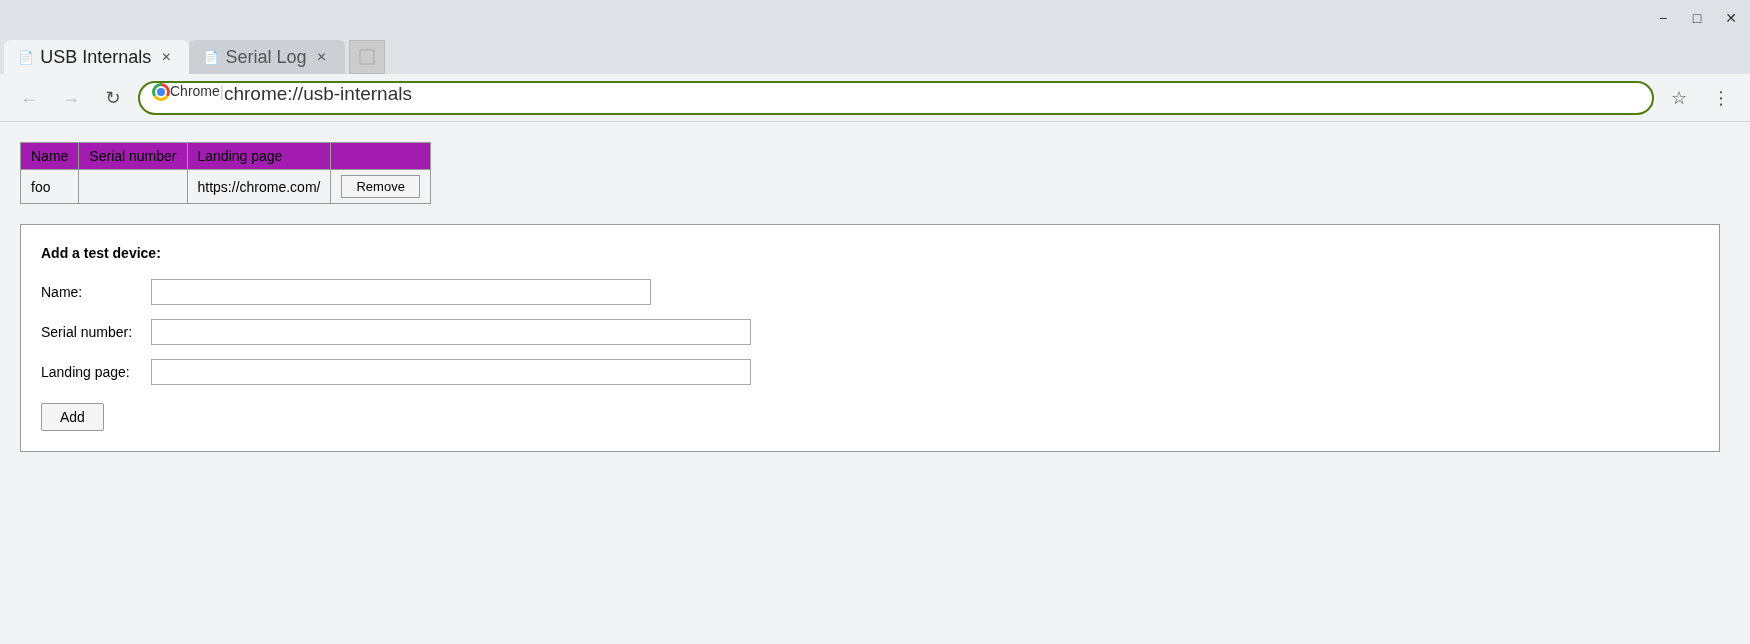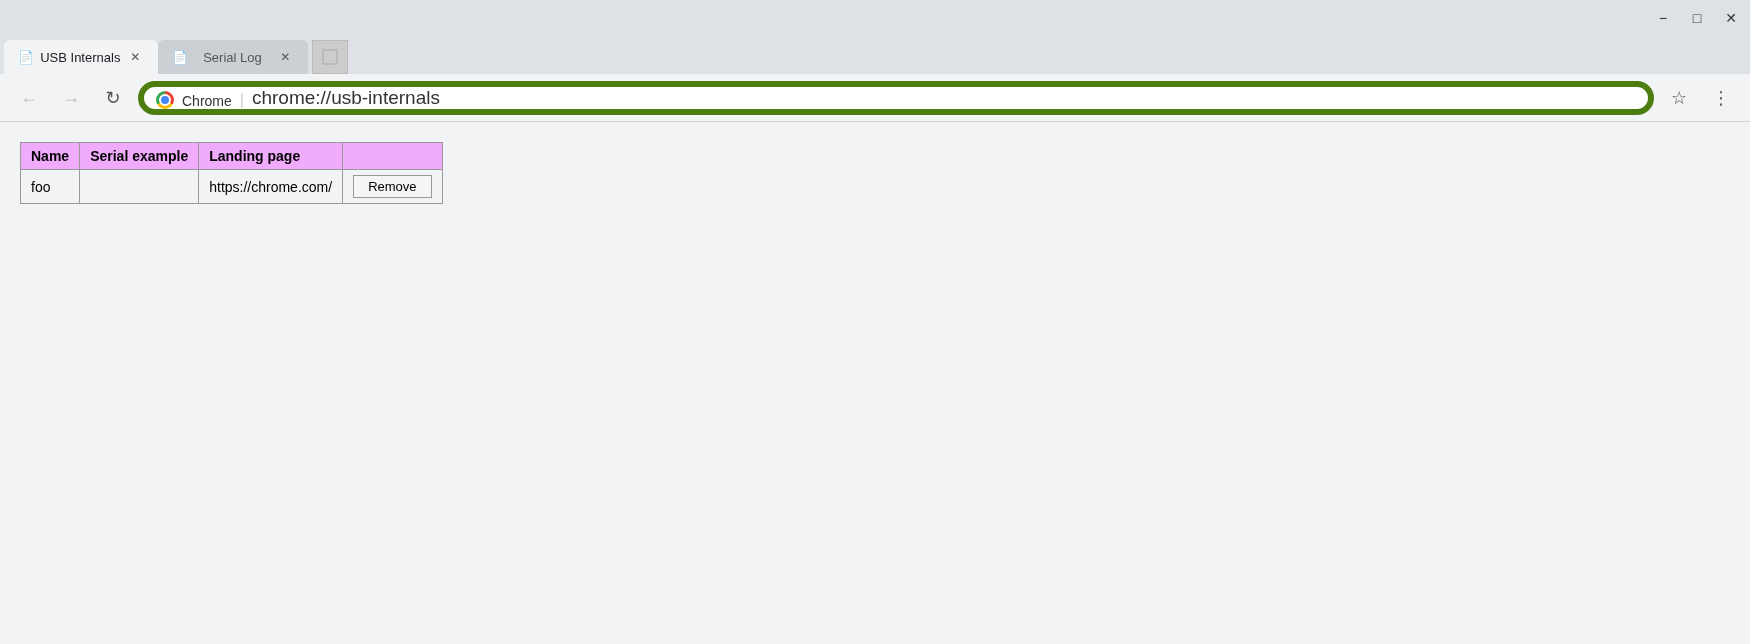--- a/index.html
+++ b/index.html
@@ -76,21 +76,21 @@
       color: #555;
     }
 
     .tab-icon {
       font-size: 13px;
       color: #666;
     }
 
     .tab-title {
       flex: 1;
-      font-size: 13px;
+      font-size: 18px;
       overflow: hidden;
       white-space: nowrap;
       text-align: center;
     }
 
     .tab-close {
       width: 18px;
       height: 18px;
       border-radius: 50%;
       display: flex;
@@ -139,27 +139,26 @@
     }
 
     .toolbar-nav-btn.disabled {
       color: #bbb;
       cursor: default;
     }
 
     .address-bar {
       flex: 1;
       display: flex;
-      align-items: flex-end;
+      align-items: flex-start;
       background: #fff;
-      border: 6px solid #4d7c0f;
+      border: 2px solid #4d7c0f;
       border-radius: 20px;
       height: 34px;
       padding: 0 12px;
-      gap: 8px;
     }
 
     .address-source {
       font-size: 14px;
       font-weight: 500;
       color: #333;
     }
 
     .address-separator {
       color: #ccc;
@@ -202,22 +201,22 @@
 
     .devices-table th,
     .devices-table td {
       border: 1px solid #999;
       padding: 5px 10px;
       font-size: 14px;
       text-align: left;
     }
 
     .devices-table th {
-      font-weight: bold;
-      background: #f0abfc;
+      font-weight: normal;
+      background: #a21caf;
     }
 
     .remove-btn {
       background: #f5f5f5;
       border: 1px solid #999;
       padding: 3px 14px;
       cursor: pointer;
       font-size: 13px;
       border-radius: 0;
     }
@@ -348,31 +347,51 @@
   <button class="toolbar-action-btn">☆</button>
   <button class="toolbar-action-btn">⋮</button>
 </div>
 
 <div class="page-content">
 
   <table class="devices-table">
     <thead>
       <tr>
         <th>Name</th>
-        <th>Serial example</th>
+        <th>Serial number</th>
         <th>Landing page</th>
         <th></th>
       </tr>
     </thead>
     <tbody>
       <tr class="table-row">
         <td>foo</td>
         <td></td>
         <td>https://chrome.com/</td>
         <td>
           <button class="remove-btn">Remove</button>
         </td>
       </tr>
     </tbody>
   </table>
 
+  <div class="add-device-container">
+    <div class="add-device-title">Add a test device:</div>
+
+    <div class="form-row">
+      <label class="form-label">Name:</label>
+      <input class="form-input name-input" type="text" style="">
+    </div>
+
+    <div class="form-row">
+      <label class="form-label">Serial number:</label>
+      <input class="form-input serial-input" type="text" style="">
+    </div>
+
+    <div class="form-row">
+      <label class="form-label">Landing page:</label>
+      <input class="form-input landing-input" type="text" style="">
+    </div>
+
+    <button class="add-btn">Add</button>
+  </div>
 
 </div>
 
 </body></html>

